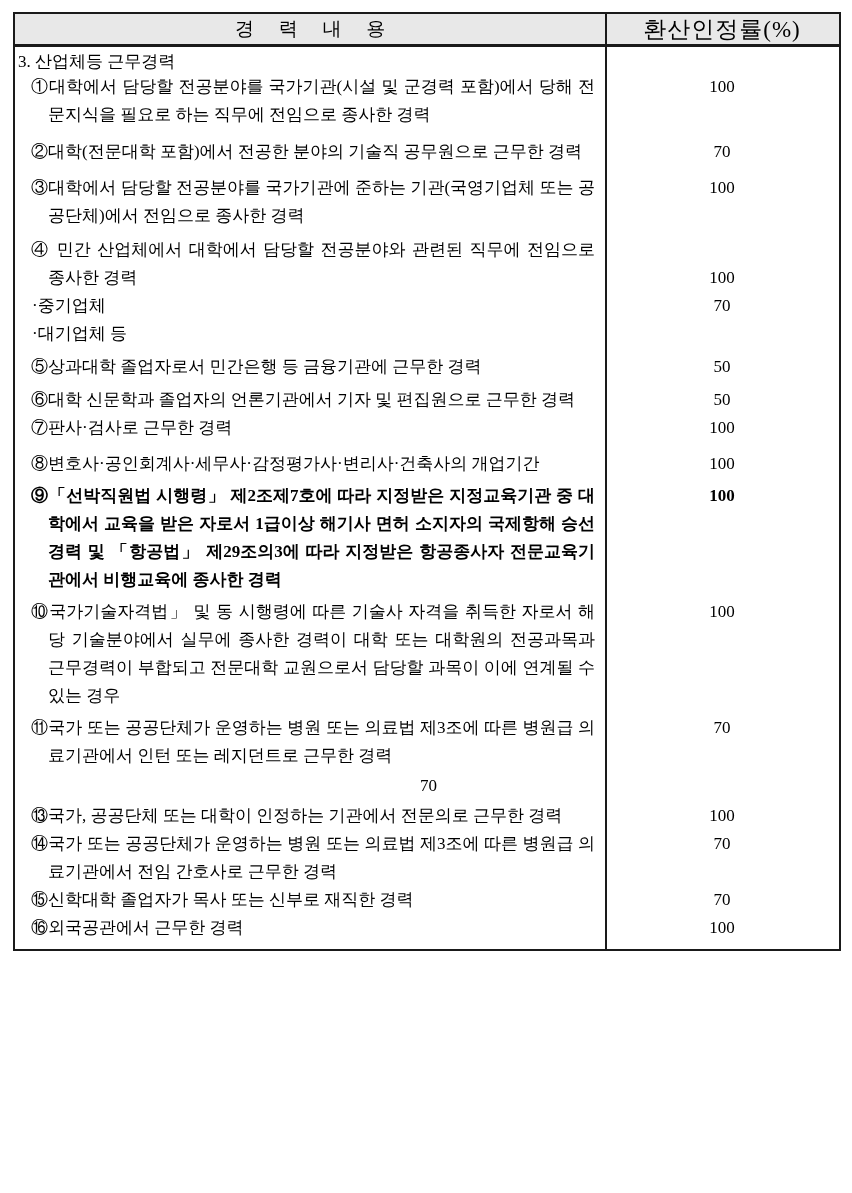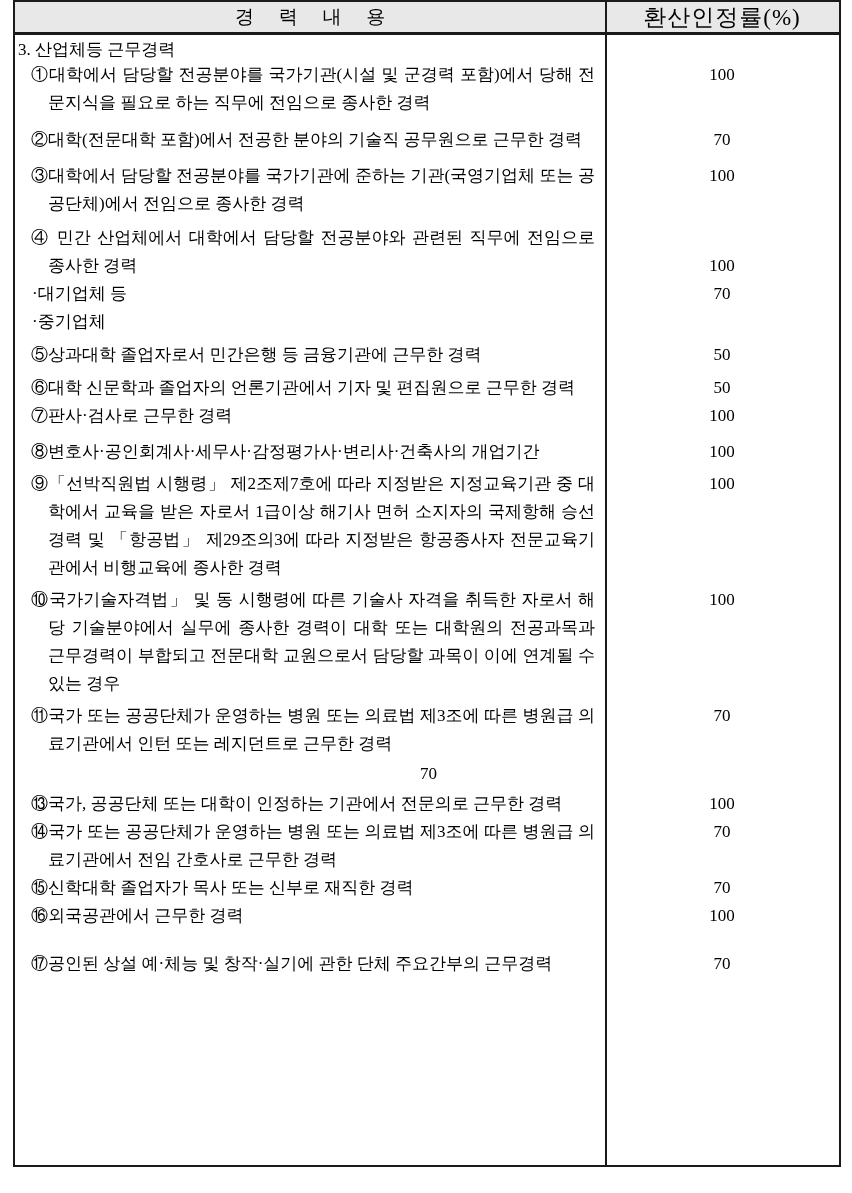--- a/index.html
+++ b/index.html
@@ -18,22 +18,22 @@
     color: var(--text-color);
     overflow: hidden;
   }
   .page {
     position: relative;
     width: 852px; height: 1193px;
     background: #ffffff;
   }
   .table {
     position: absolute;
-    left: 13px; top: 0;
-    width: 828px; height: 1167px;
+    left: 13px; top: 12px;
+    width: 828px; height: 939px;
     border: 2px solid var(--border-color);
     background: #ffffff;
     overflow: hidden;
   }
   .divider {
     position: absolute;
     left: 590px; top: 0; bottom: 0;
     width: 2px;
     background: var(--border-color);
   }
@@ -86,21 +86,21 @@
     line-height: 28px;
     font-size: 17px;
   }
   
   .rows > .row:nth-child(2)  { margin-top: 9px; }
   .rows > .row:nth-child(3)  { margin-top: 8px; }
   .rows > .row:nth-child(4)  { margin-top: 6px; }
   .rows > .row:nth-child(5)  { margin-top: 5px; }
   .rows > .row:nth-child(6)  { margin-top: 5px; }
   .rows > .row:nth-child(8)  { margin-top: 8px; }
-  .rows > .row:nth-child(9)  { margin-top: 4px; }
+  .rows > .row:nth-child(9)  { margin-top: 4px; font-weight: bold; }
   .rows > .row:nth-child(10) { margin-top: 4px; }
   .rows > .row:nth-child(11) { margin-top: 4px; }
   .rows > .row:nth-child(12) { margin-top: 2px; }
   .rows > .row:nth-child(13) { margin-top: 2px; }
   .rows > .row:nth-child(16) { }
   .rows > .row:nth-child(17) { margin-top: 20px; }
 </style>
 </head>
 <body>
 
@@ -134,22 +134,22 @@
             <div class="content">
               <p class="item-text">③대학에서 담당할 전공분야를 국가기관에 준하는 기관(국영기업체 또는 공공단체)에서 전임으로 종사한 경력</p>
             </div>
             <div class="rate">
               <div class="rate-line">100</div>
             </div>
           </div>
           <div class="row">
             <div class="content">
               <p class="item-text">④ 민간 산업체에서 대학에서 담당할 전공분야와 관련된 직무에 전임으로 종사한 경력</p>
+              <div class="bullet">·중기업체</div>
               <div class="bullet">·대기업체 등</div>
-              <div class="bullet">·중기업체</div>
             </div>
             <div class="rate" style="padding-top: 28px;">
               <div class="rate-line">100</div>
               <div class="rate-line">70</div>
             </div>
           </div>
           <div class="row">
             <div class="content">
               <p class="item-text">⑤상과대학 졸업자로서 민간은행 등 금융기관에 근무한 경력</p>
             </div>

